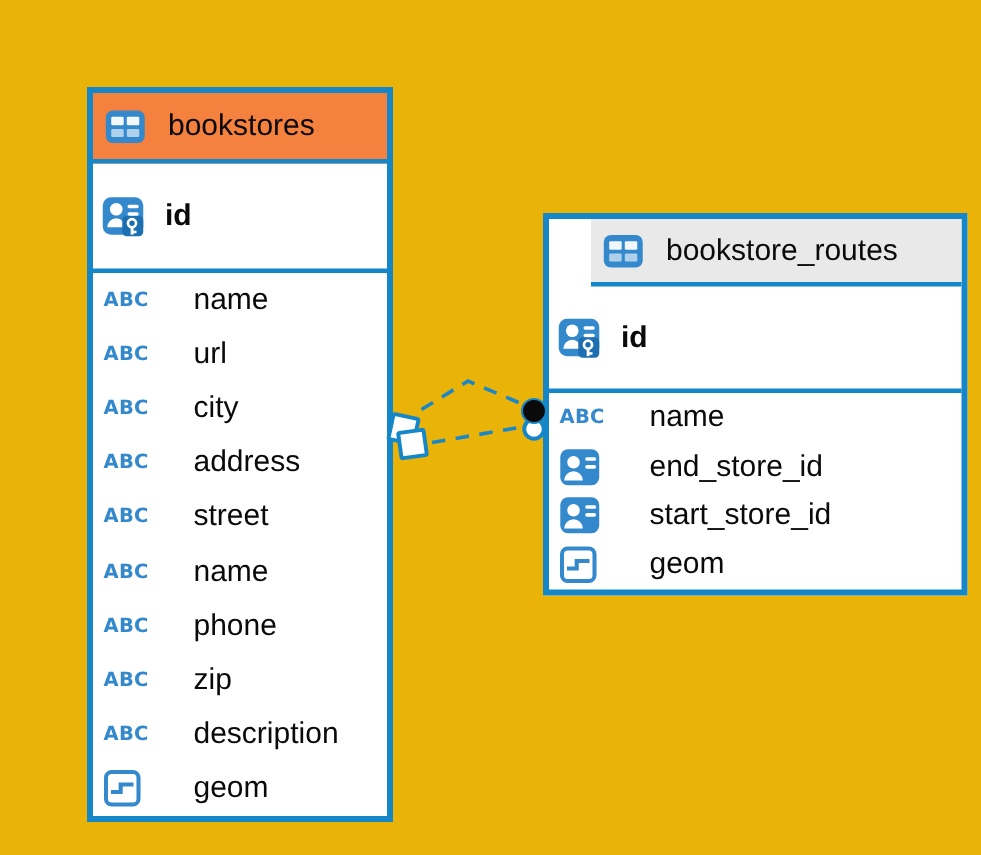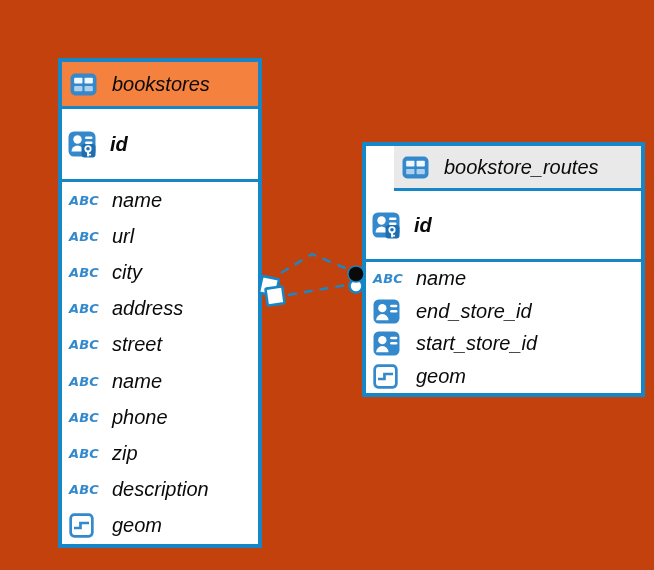--- a/index.html
+++ b/index.html
@@ -1,18 +1,18 @@
 <!DOCTYPE html>
 <html><head>
 <meta charset="utf-8">
 <style>
   html,body { margin:0; padding:0; background:#ffffff; }
   .canvas {
-    position:relative; width:654px; height:570px; background:#c2410c;
-    font-family:"Liberation Sans", sans-serif; overflow:hidden;font-style:italic;
+    position:relative; width:654px; height:570px; background:#eab308;
+    font-family:"Liberation Sans", sans-serif; overflow:hidden;
   }
   
   .etable {
     position:absolute; box-sizing:border-box;
     border:4px solid #1587C8; background:#ffffff;
     display:flex; flex-direction:column;
   }
   #tbl-bookstores { left:58px; top:58px; width:204px; height:490px; }
   #tbl-routes     { left:362px; top:142px; width:283px; height:255px; }
 
@@ -27,21 +27,21 @@
   .pkrow {
     display:flex; align-items:center; gap:9px; padding:12px 6px;
     border-bottom:3px solid #1587C8; flex:none;
     font-weight:bold; font-size:20px; color:#0A0A0A;
   }
   #tbl-bookstores .pkrow { height:46px; }
   #tbl-routes     .pkrow { height:44px; }
 
   .fields { flex:1; display:flex; flex-direction:column; }
   .frow {
-    flex:1; display:flex; align-items:center; gap:10px;
+    flex:1; display:flex; align-items:center; gap:27px;
     padding:0 7px; font-size:20px; color:#0A0A0A;
   }
   .iwrap { width:33px; flex:none; display:flex; align-items:center; }
   .label { white-space:nowrap; }
 
   
   .ic        { display:block; }
   .ic-table  { width:27px; height:23px; }
   .ic-pk     { width:28px; height:28px; }
   .ic-ref    { width:27px; height:25px; }

